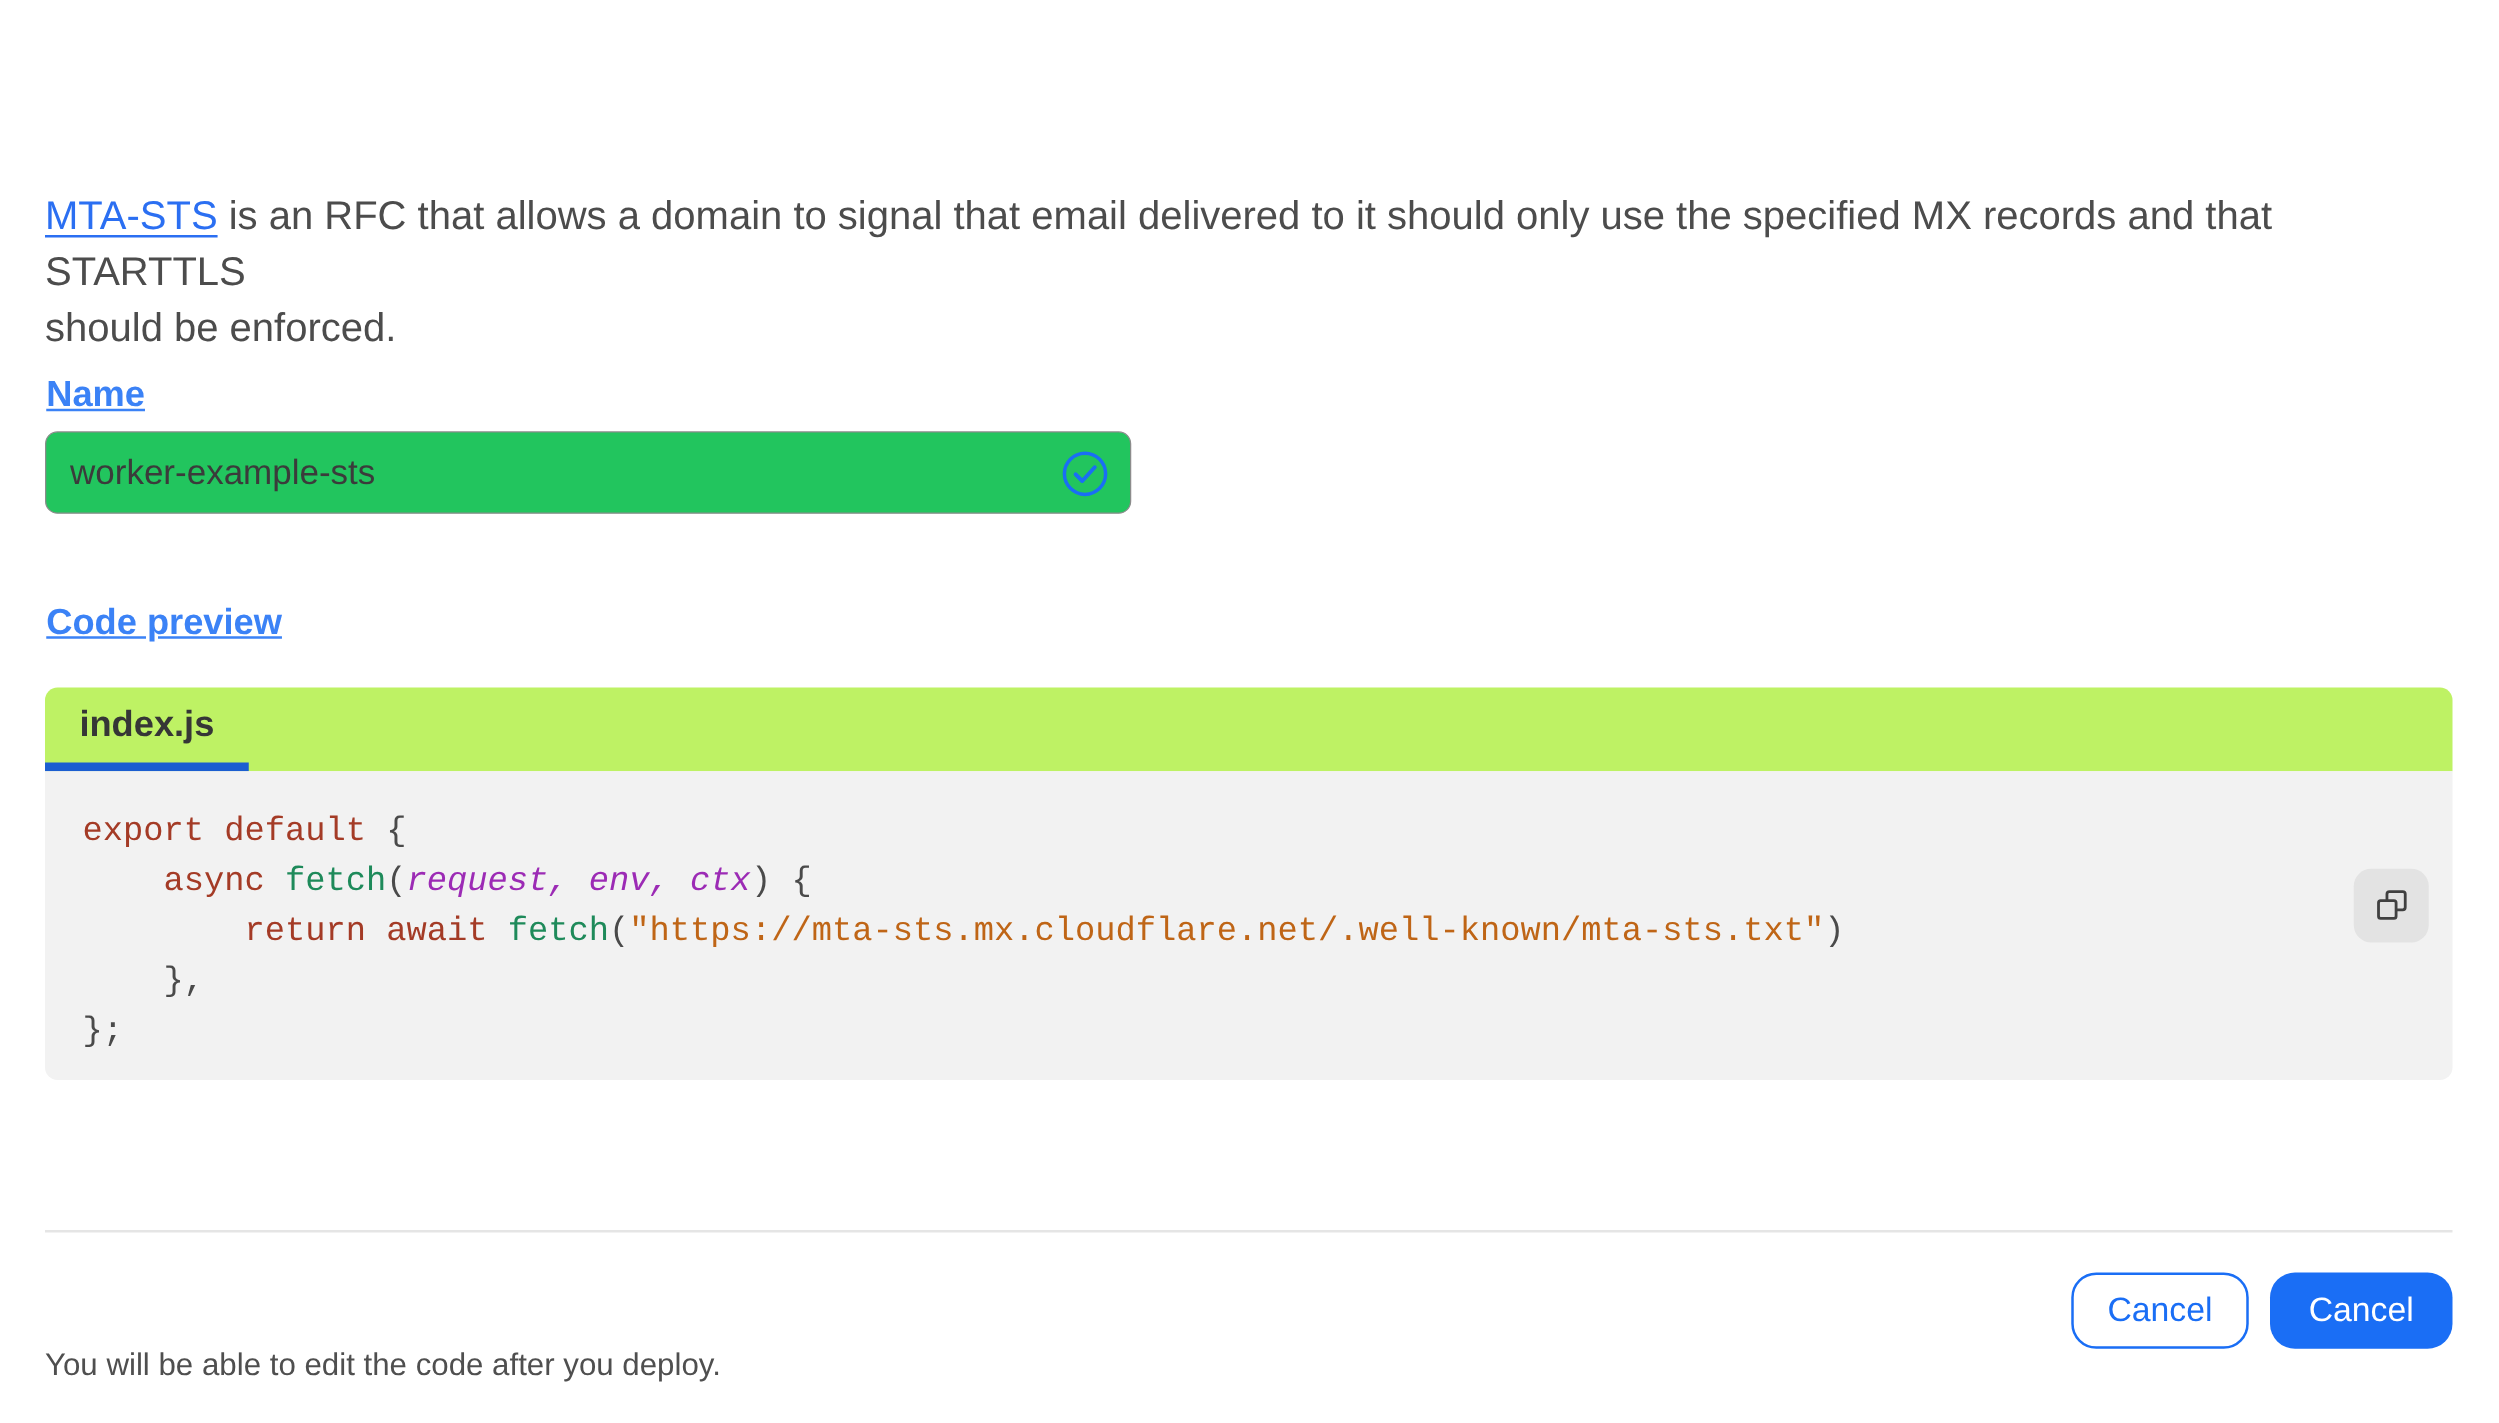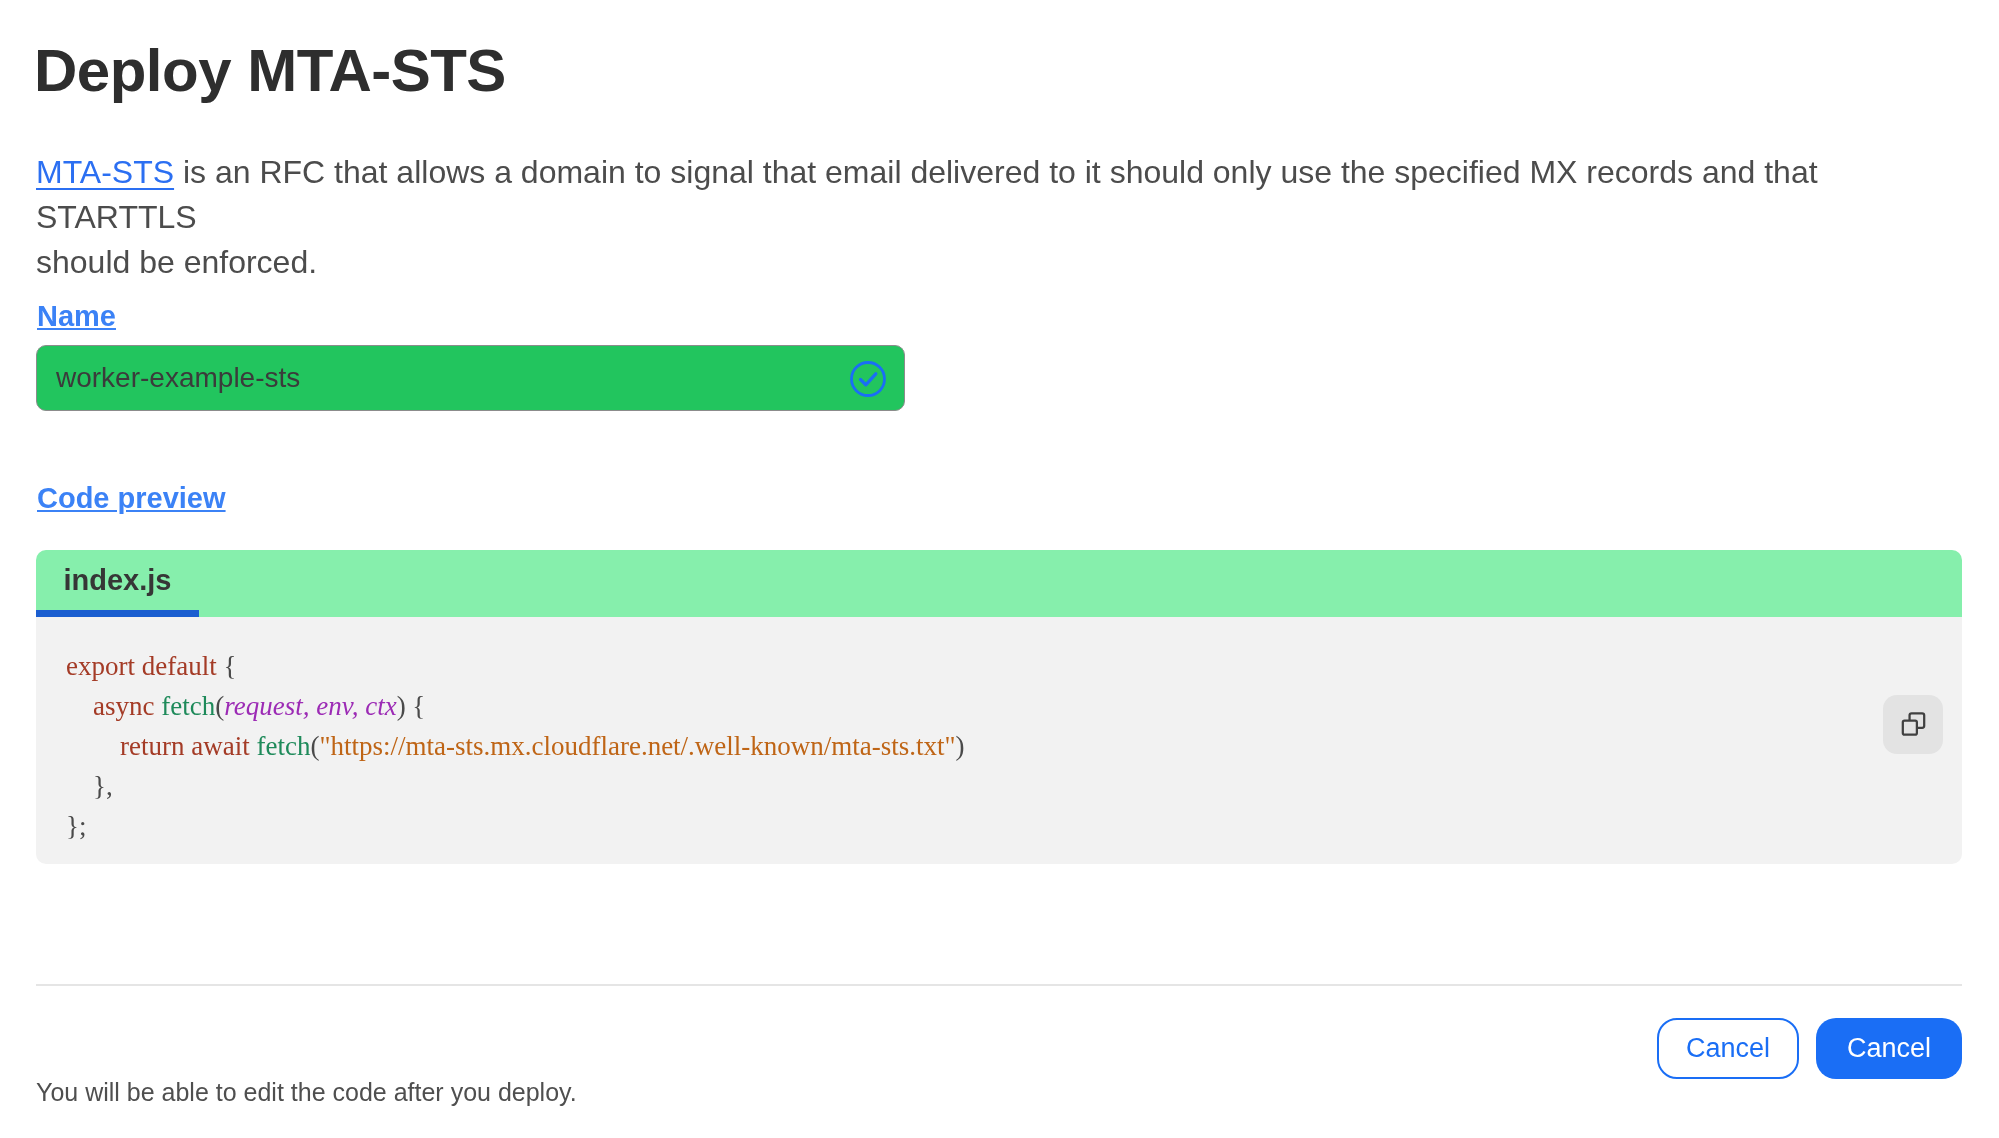--- a/index.html
+++ b/index.html
@@ -36,35 +36,35 @@
   }
   .input-wrap input {
     border: none; outline: none; background: transparent;
     font-family: "Liberation Sans", sans-serif;
     font-size: 28px; color: #3b3b3b; padding-left: 19px; width: 780px; height: 100%;
   }
   .check-icon { position: absolute; right: 16px; top: 13px; width: 40px; height: 40px; }
 
   .code-card { position: absolute; left: 36px; top: 550px; width: 1926px; }
   .tabbar {
-    height: 67px; background: #86efac; border-radius: 10px 10px 0 0;
+    height: 67px; background: #bef264; border-radius: 10px 10px 0 0;
     display: flex; align-items: flex-start;
   }
   .tab {
     width: 163px; height: 67px;
     border-bottom: 7px solid var(--tab-underline, #1b5ed0);
     display: flex; align-items: center; justify-content: center;
     font-size: 29px; font-weight: bold; color: #363636; cursor: pointer;
   }
   .code-area {
     position: relative; height: 247px; background: #f2f2f2;
     border-radius: 0 0 10px 10px;
   }
   .code-area pre {
-    font-family: Liberation Serif, serif;
+    font-family: Liberation Mono, monospace;
     font-size: 27px; line-height: 40px; color: #4a4a4a;
     padding: 29px 0 0 30px; white-space: pre;
   }
   .tok-param { font-style: italic; }
 
   .copy-btn {
     position: absolute; top: 78px; right: 19px; width: 60px; height: 59px;
     background: #e3e3e3; border: none; border-radius: 14px; cursor: pointer;
     display: flex; align-items: center; justify-content: center;
   }
@@ -89,21 +89,20 @@
   .btn-deploy {
     left: 1816px; width: 146px; background: var(--accent, #1a6ef5);
     border: none; color: #ffffff;
   }
 </style>
 </head>
 <body>
 
 <div class="page">
 
-  <h1 class="page-title">Deploy MTA-STS</h1>
 
   <p class="intro"><a>MTA-STS</a><span> is an RFC that allows a domain to signal that email delivered to it should only use the specified MX records and that STARTTLS</span><br><span>should be enforced.</span></p>
 
   <div class="field-label name-label">Name</div>
 
   <div class="input-wrap">
     <input type="text" value="worker-example-sts" style="">
     <svg class="check-icon" viewBox="0 0 40 40" fill="none">
       <circle cx="20" cy="20" r="16.5" stroke="#1a6ef5" stroke-width="2.8"></circle>
       <path d="M12.5 20.5 L17.8 25.8 L27.8 14.8" stroke="#1a6ef5" stroke-width="3.2" stroke-linecap="round" stroke-linejoin="round"></path>

